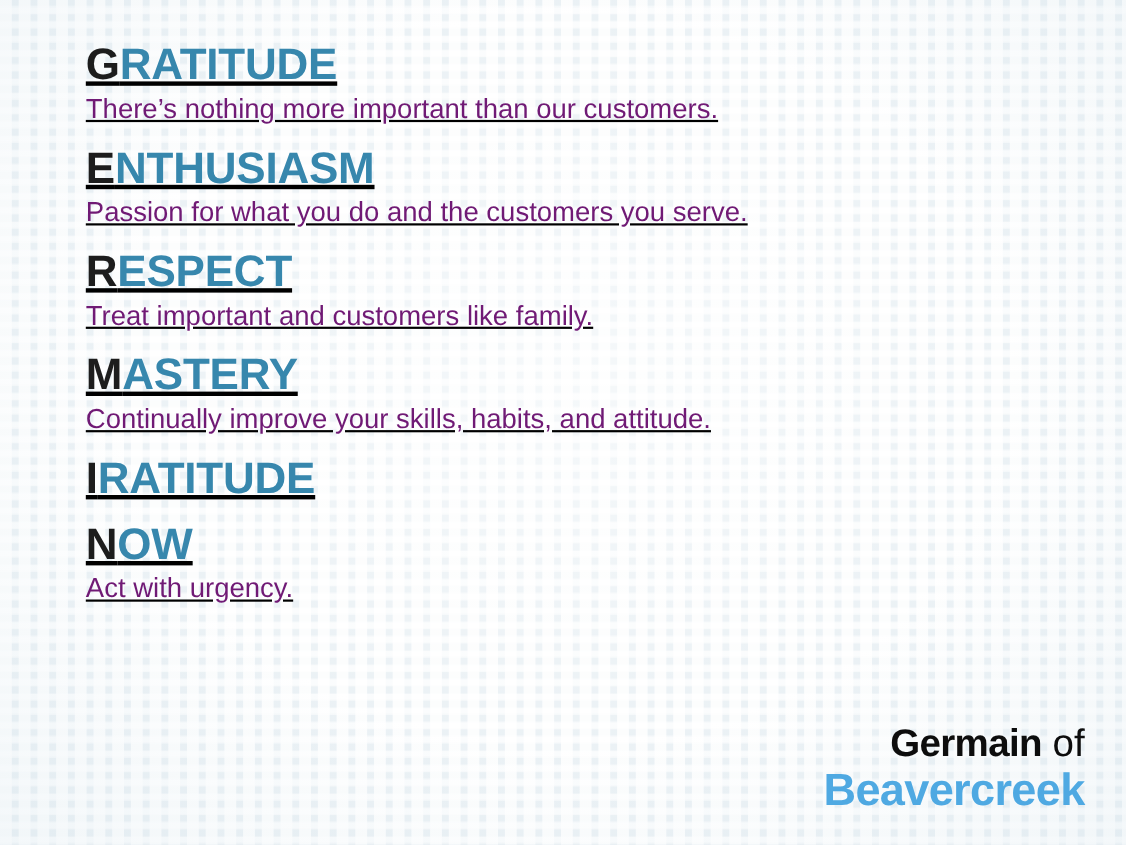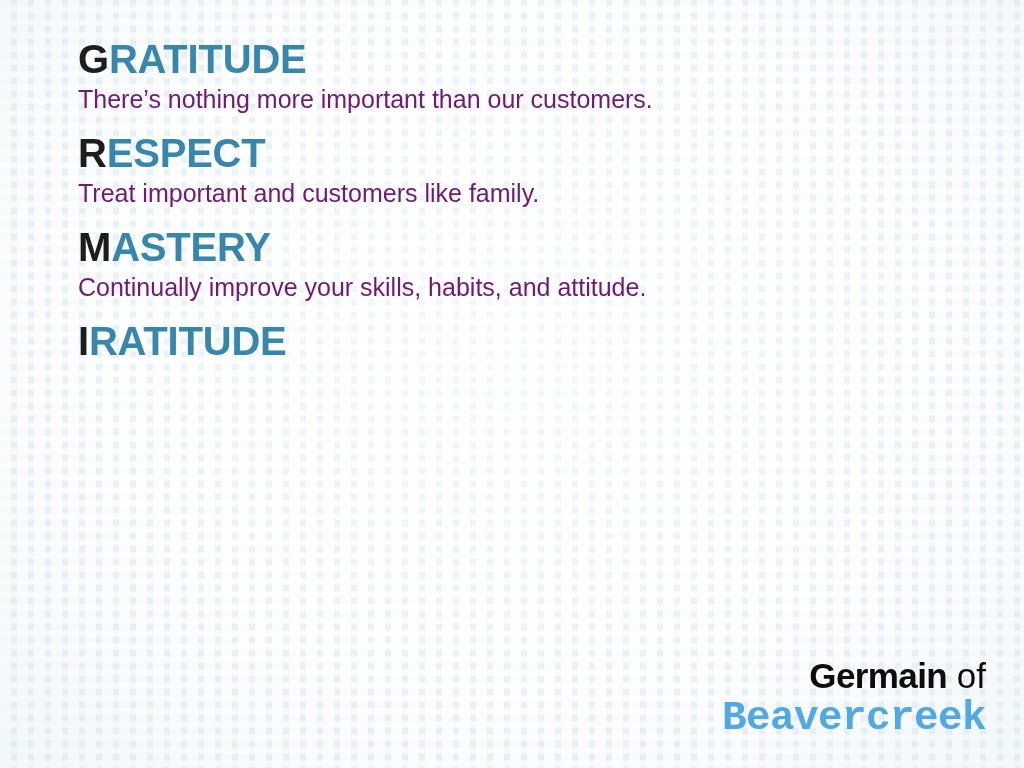--- a/index.html
+++ b/index.html
@@ -54,20 +54,21 @@
     background:
       radial-gradient(ellipse at 50% 45%, rgba(255,255,255,0.55) 0%, rgba(255,255,255,0.10) 55%, rgba(210,226,235,0.25) 100%);
     pointer-events: none;
   }
 
   #content {
     position: absolute;
     inset: 0;
     padding: 36px 0 12px 78px;
     box-sizing: border-box;
+    text-decoration: underline;
   }
 
   .value-block {
     margin-bottom: 7px;
   }
 
   .value-heading {
     font-family: "Liberation Sans", sans-serif;
     font-weight: bold;
     font-size: 40px;
@@ -110,21 +111,21 @@
   }
   #logo .logo-brand {
     font-weight: bold;
     letter-spacing: -0.6px;
   }
   #logo .logo-of {
     font-weight: normal;
     letter-spacing: 0px;
   }
   #logo .logo-line2 {
-    font-family: Liberation Mono, monospace;
+    font-family: Liberation Sans, sans-serif;
     font-weight: bold;
     font-size: 41px;
     line-height: 44px;
     letter-spacing: -0.6px;
     color: #4fa9e2;
     white-space: nowrap;
   }
 </style>
 </head>
 <body>
@@ -135,36 +136,44 @@
   <div id="bg-texture2"></div>
   <div id="bg-vignette"></div>
 
   <div id="content">
 
     <div class="value-block">
       <div class="value-heading"><span class="lead">G</span><span class="rest">RATITUDE</span></div>
       <div class="value-desc">There’s nothing more important than our customers.</div>
     </div>
 
+    <div class="value-block">
+      <div class="value-heading"><span class="lead">E</span><span class="rest">NTHUSIASM</span></div>
+      <div class="value-desc">Passion for what you do and the customers you serve.</div>
+    </div>
 
     <div class="value-block">
       <div class="value-heading"><span class="lead">R</span><span class="rest">ESPECT</span></div>
       <div class="value-desc">Treat important and customers like family.</div>
     </div>
 
     <div class="value-block">
       <div class="value-heading"><span class="lead">M</span><span class="rest">ASTERY</span></div>
       <div class="value-desc">Continually improve your skills, habits, and attitude.</div>
     </div>
 
 
     <div class="value-block">
       <div class="value-heading"><span class="lead">I</span><span class="rest">RATITUDE</span></div>
     </div>
 
+    <div class="value-block">
+      <div class="value-heading"><span class="lead">N</span><span class="rest">OW</span></div>
+      <div class="value-desc">Act with urgency.</div>
+    </div>
 
   </div>
 
   <div id="logo">
     <div class="logo-line1"><span class="logo-brand">Germain</span><span class="logo-of"> of</span></div>
     <div class="logo-line2">Beavercreek</div>
   </div>
 
 </div>
 

